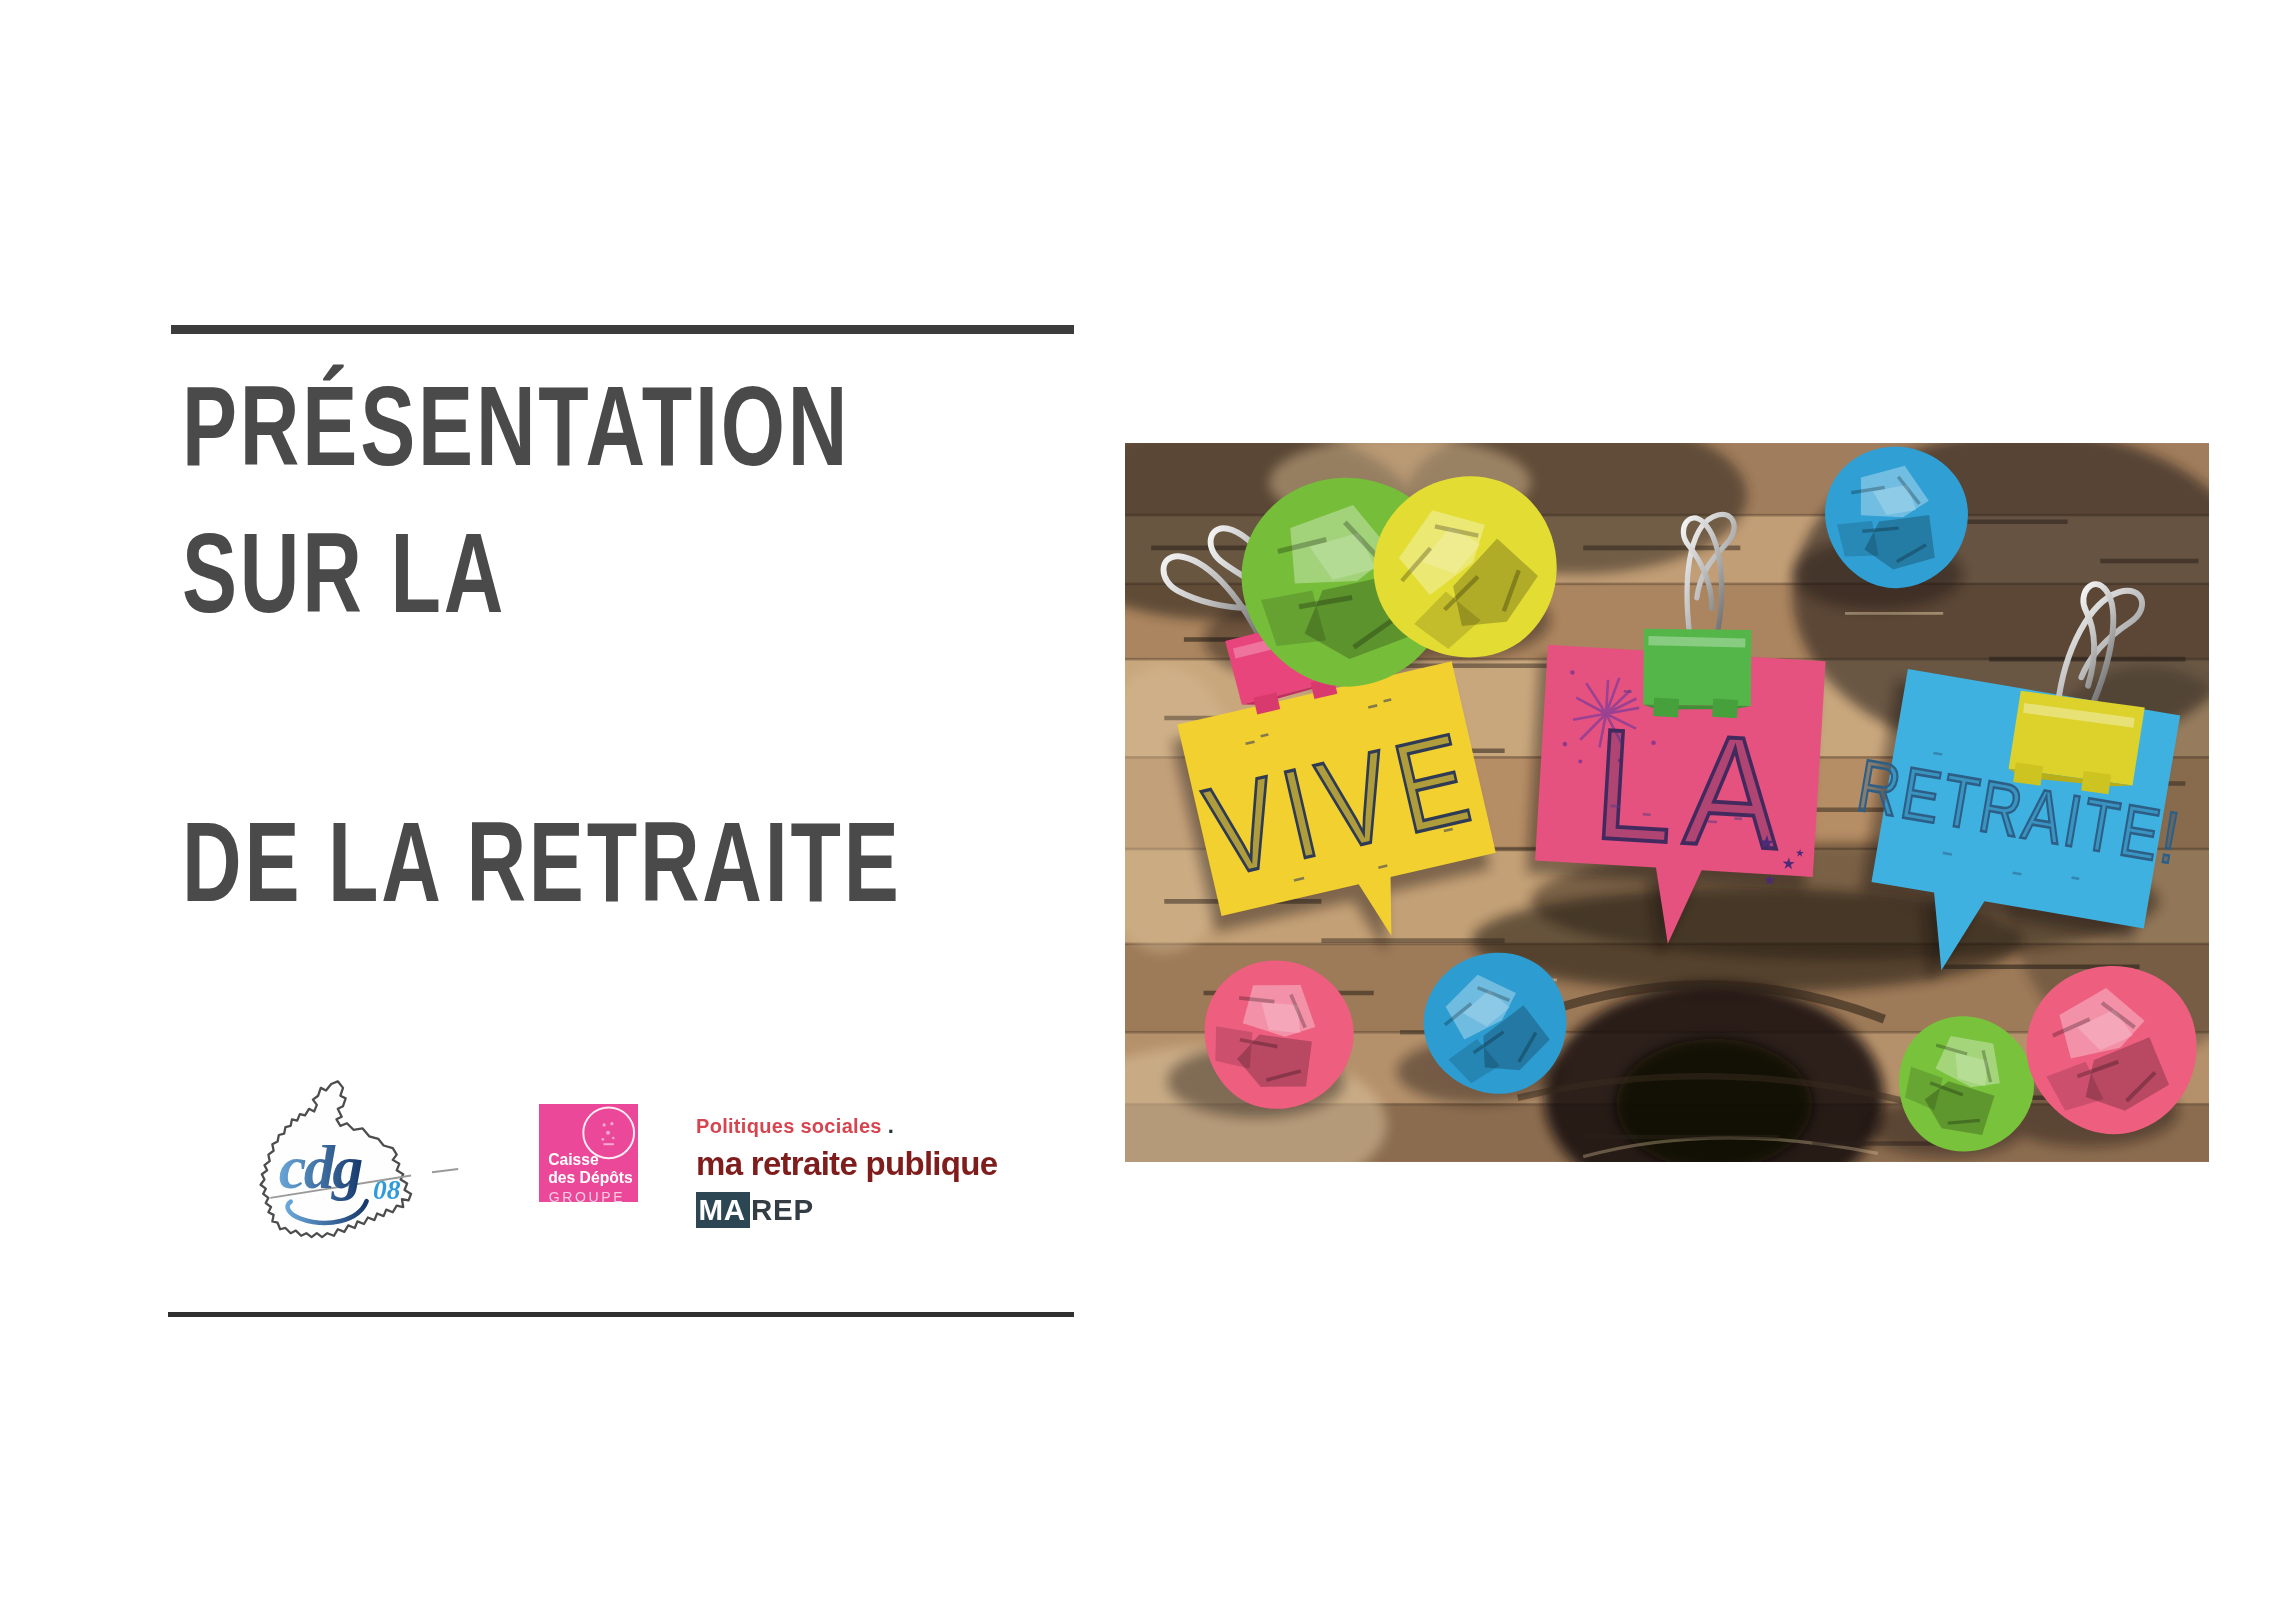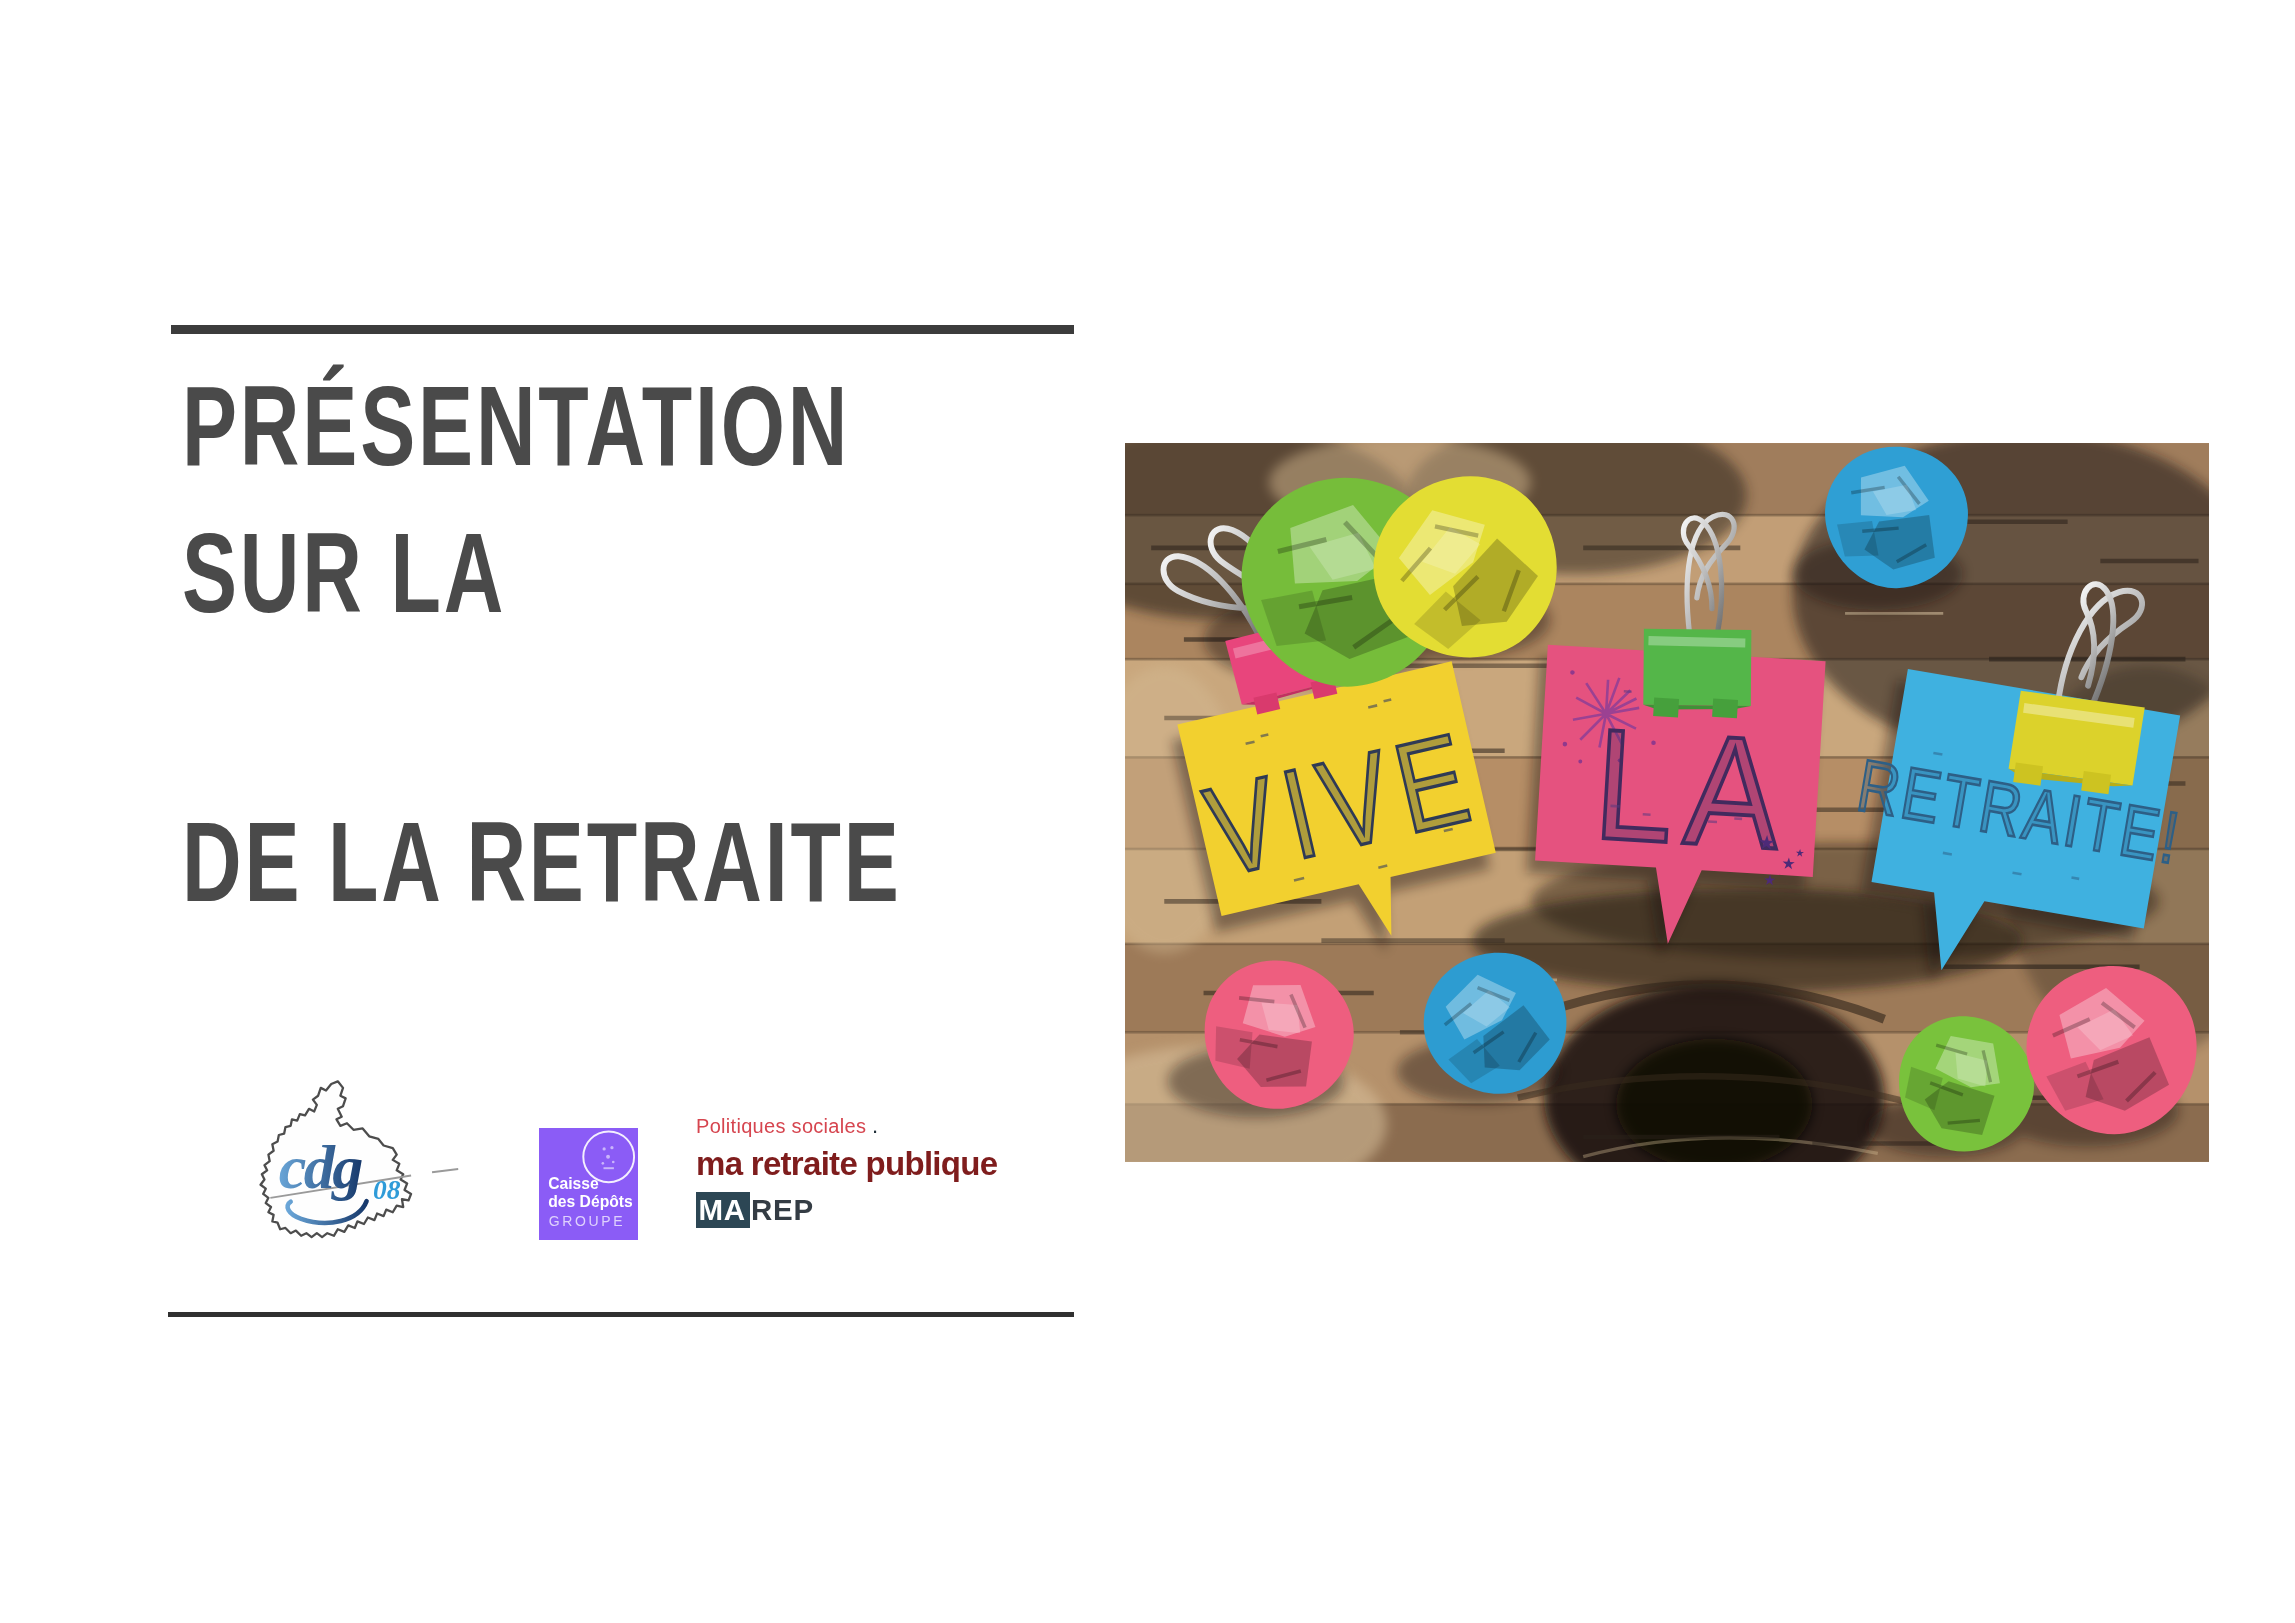--- a/index.html
+++ b/index.html
@@ -7,28 +7,28 @@
         font-family:"Liberation Sans",sans-serif;}
   .rule{position:absolute;background:#3c3c3c;}
   .rule-top{left:171px;top:325px;width:903px;height:8.5px;}
   .rule-bottom{left:168px;top:1312px;width:906px;height:5.2px;background:#303030;}
   .title-line{position:absolute;left:182px;white-space:nowrap;color:#4a4a4a;
         font-size:113px;font-weight:700;letter-spacing:3.9px;line-height:1;}
   .cond{display:inline-block;transform:scaleX(0.73);transform-origin:0 0;white-space:nowrap;}
   .t1{top:370px}.t2{top:517px}.t3{top:661px}.t4{top:806px}
   .photo{position:absolute;left:1125px;top:443px;width:1084px;height:719px;}
   .cdg-logo{position:absolute;left:254px;top:1080px;width:216px;height:165px;}
-  .caisse{position:absolute;left:539px;top:1128px;width:99px;height:112px;background:#8b5cf6;}
+  .caisse{position:absolute;left:539px;top:1104px;width:99px;height:98px;background:#ec4899;}
   .caisse svg{position:absolute;left:0;top:0;}
   .caisse .l1{position:absolute;left:9.2px;top:47px;color:#ffffff;font-size:15.7px;font-weight:700;}
   .caisse .l2{position:absolute;left:9.2px;top:65px;color:#ffffff;font-size:15.7px;font-weight:700;}
   .caisse .l3{position:absolute;left:9.8px;top:85px;color:rgba(255,255,255,.72);font-size:14px;
         font-weight:400;letter-spacing:2.6px;}
   .marep{position:absolute;left:696px;top:1113px;width:340px;}
-  .marep .pol{font-size:20px;font-weight:400;color:#d6454f;letter-spacing:0.3px;}
+  .marep .pol{font-size:20px;font-weight:700;color:#d6454f;letter-spacing:0.3px;}
   .marep .pol .dot{color:#22313a;font-size:22px;}
   .marep .tag{margin-top:5.9px;font-size:33px;font-weight:700;color:#7f1d1d;letter-spacing:-0.7px;}
   .marep .mline{margin-top:10px;font-size:29.5px;font-weight:700;letter-spacing:0.7px;}
   .marep .ma{background:#2c4654;color:#ffffff;padding:0.7px 3.9px 2px 2.6px;}
   .marep .rep{color:#343c44;margin-left:1.3px;}
   .pg-ink{font-family:"Liberation Sans",sans-serif;font-weight:400;}
 </style>
 </head>
 <body>
 

